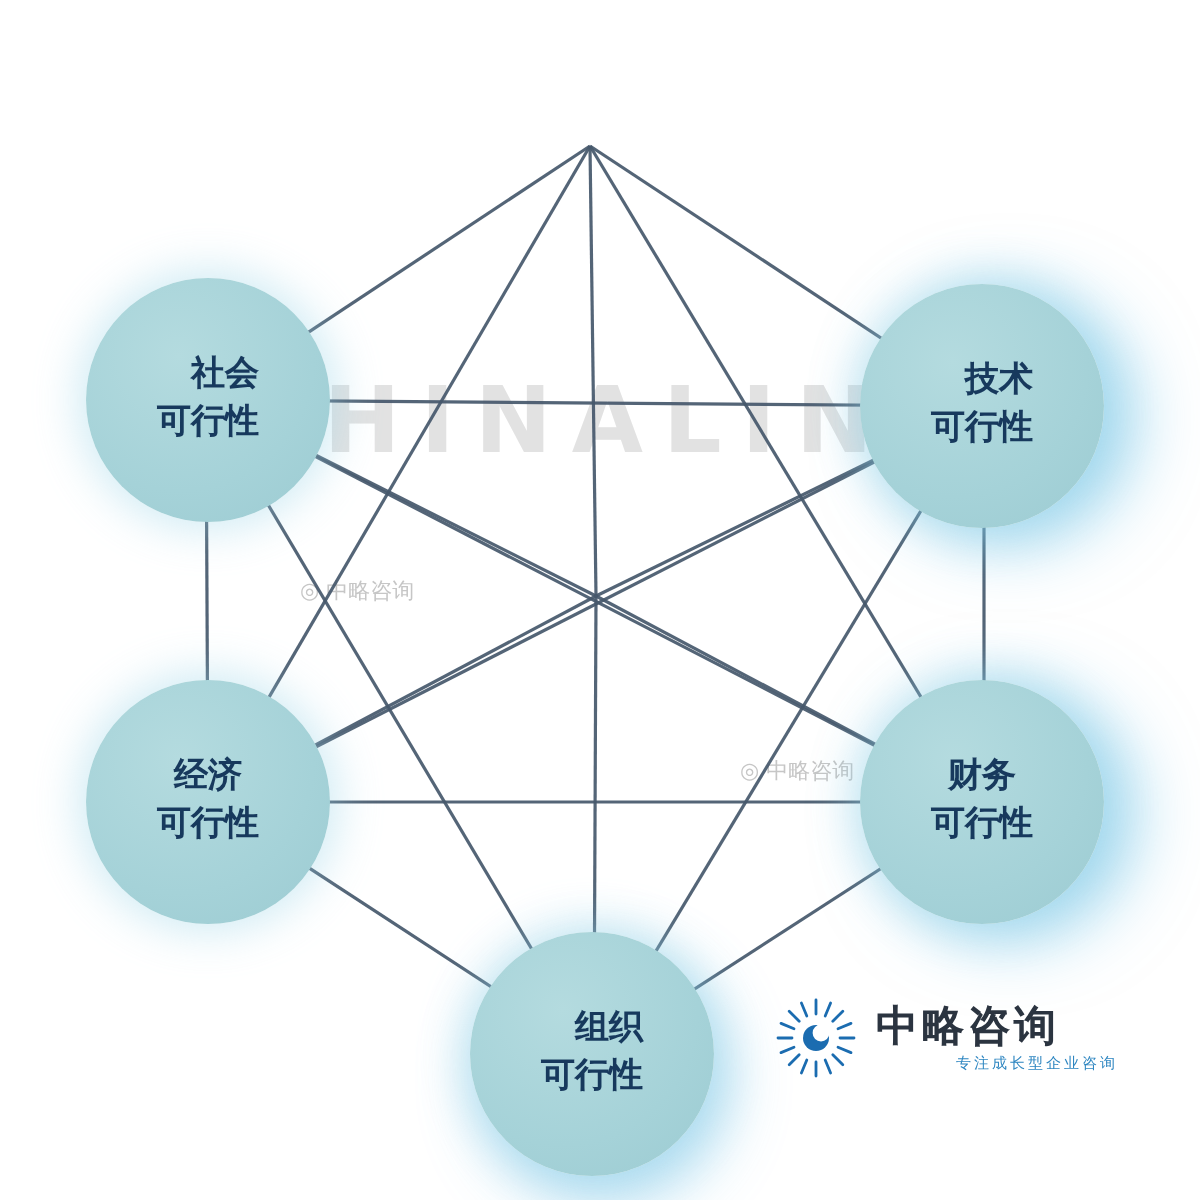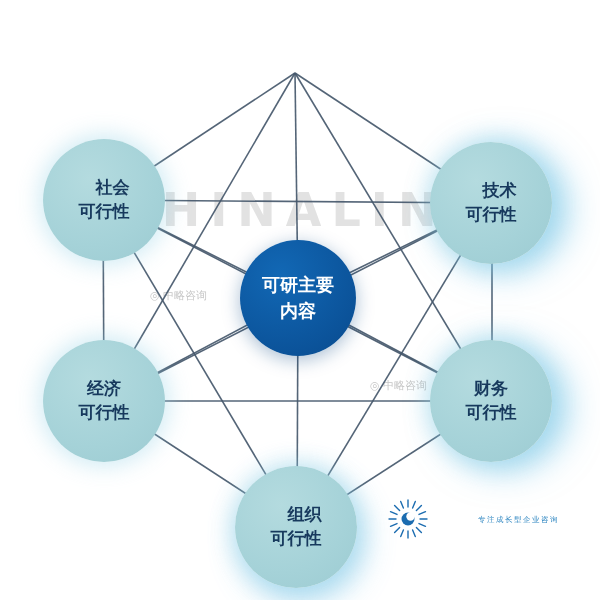--- a/index.html
+++ b/index.html
@@ -102,22 +102,20 @@
 可行性</div>
   <div class="node outer pos-topright glow-right">技术
 可行性</div>
   <div class="node outer pos-bottomleft">经济
 可行性</div>
   <div class="node outer pos-bottomright glow-right">财务
 可行性</div>
   <div class="node outer pos-bottom glow-bottom">组织
 可行性</div>
 
-  <div class="node center">可研主要
-内容</div>
 
   <div class="logo">
     <svg class="mark" viewBox="0 0 44 44">
       <g stroke="#1b6cb0" stroke-width="1.4" stroke-linecap="round">
         <line x1="22" y1="3" x2="22" y2="10"></line>
         <line x1="29.3" y1="4.5" x2="26.6" y2="11"></line>
         <line x1="35.4" y1="8.6" x2="30.4" y2="13.6"></line>
         <line x1="39.5" y1="14.7" x2="33" y2="17.4"></line>
         <line x1="41" y1="22" x2="34" y2="22"></line>
         <line x1="39.5" y1="29.3" x2="33" y2="26.6"></line>
@@ -129,17 +127,18 @@
         <line x1="4.5" y1="29.3" x2="11" y2="26.6"></line>
         <line x1="3" y1="22" x2="10" y2="22"></line>
         <line x1="4.5" y1="14.7" x2="11" y2="17.4"></line>
         <line x1="8.6" y1="8.6" x2="13.6" y2="13.6"></line>
         <line x1="14.7" y1="4.5" x2="17.4" y2="11"></line>
       </g>
       <circle cx="22" cy="22" r="6.5" fill="#1b6cb0"></circle>
       <circle cx="24.5" cy="19.5" r="4.2" fill="#ffffff"></circle>
     </svg>
     <div class="text-col">
+      <span class="name">中略咨询</span>
       <span class="tagline">专注成长型企业咨询</span>
     </div>
   </div>
 
 </div>
 
 </body></html>

